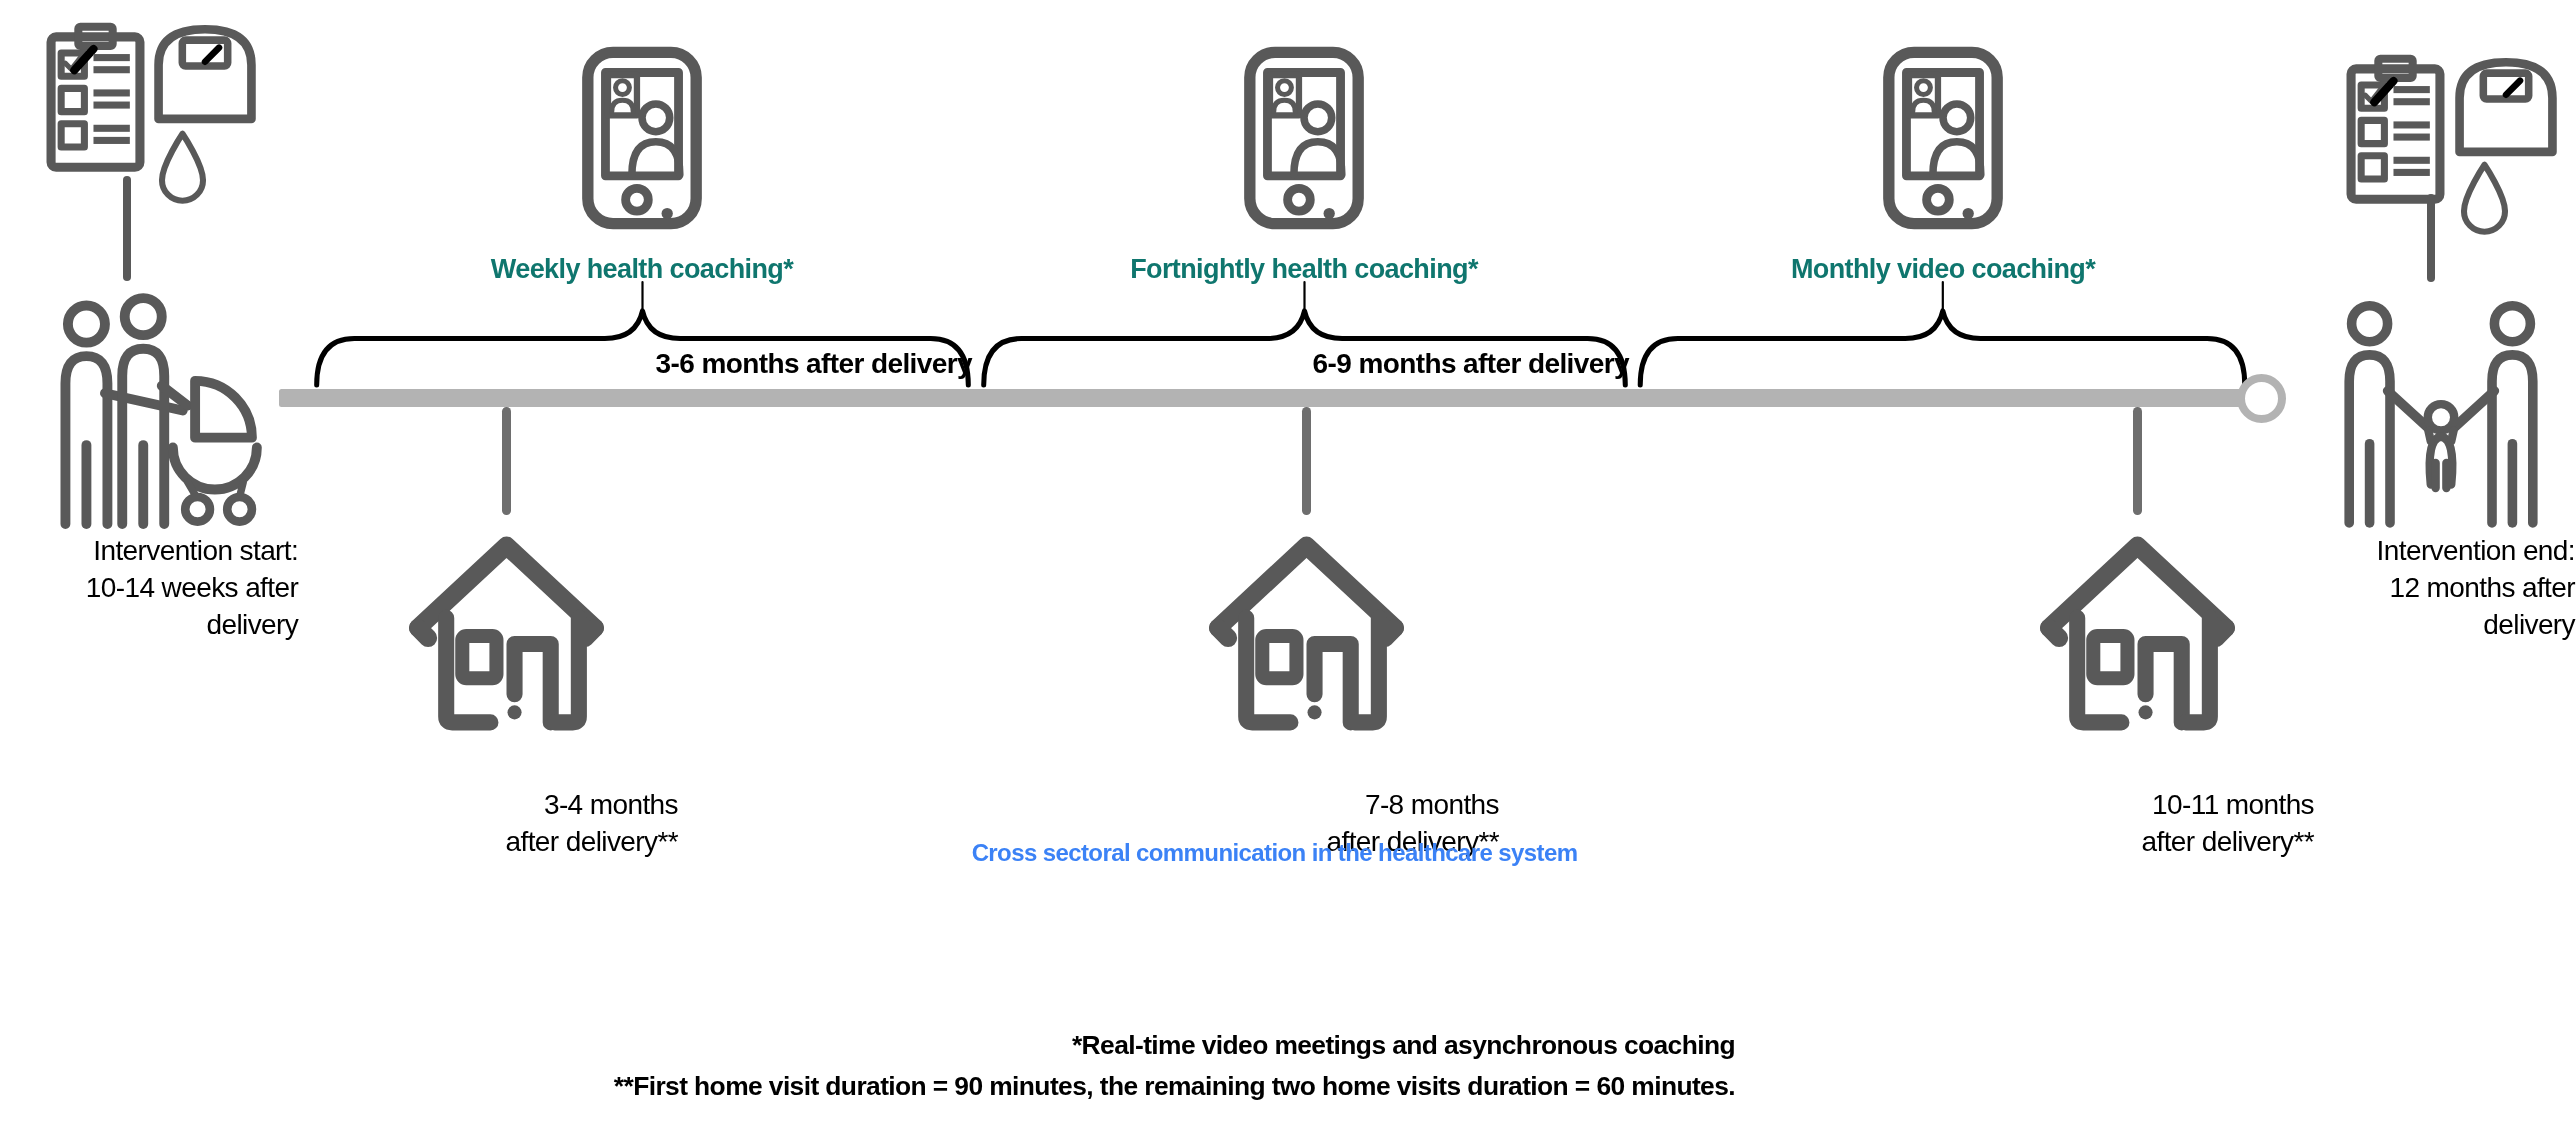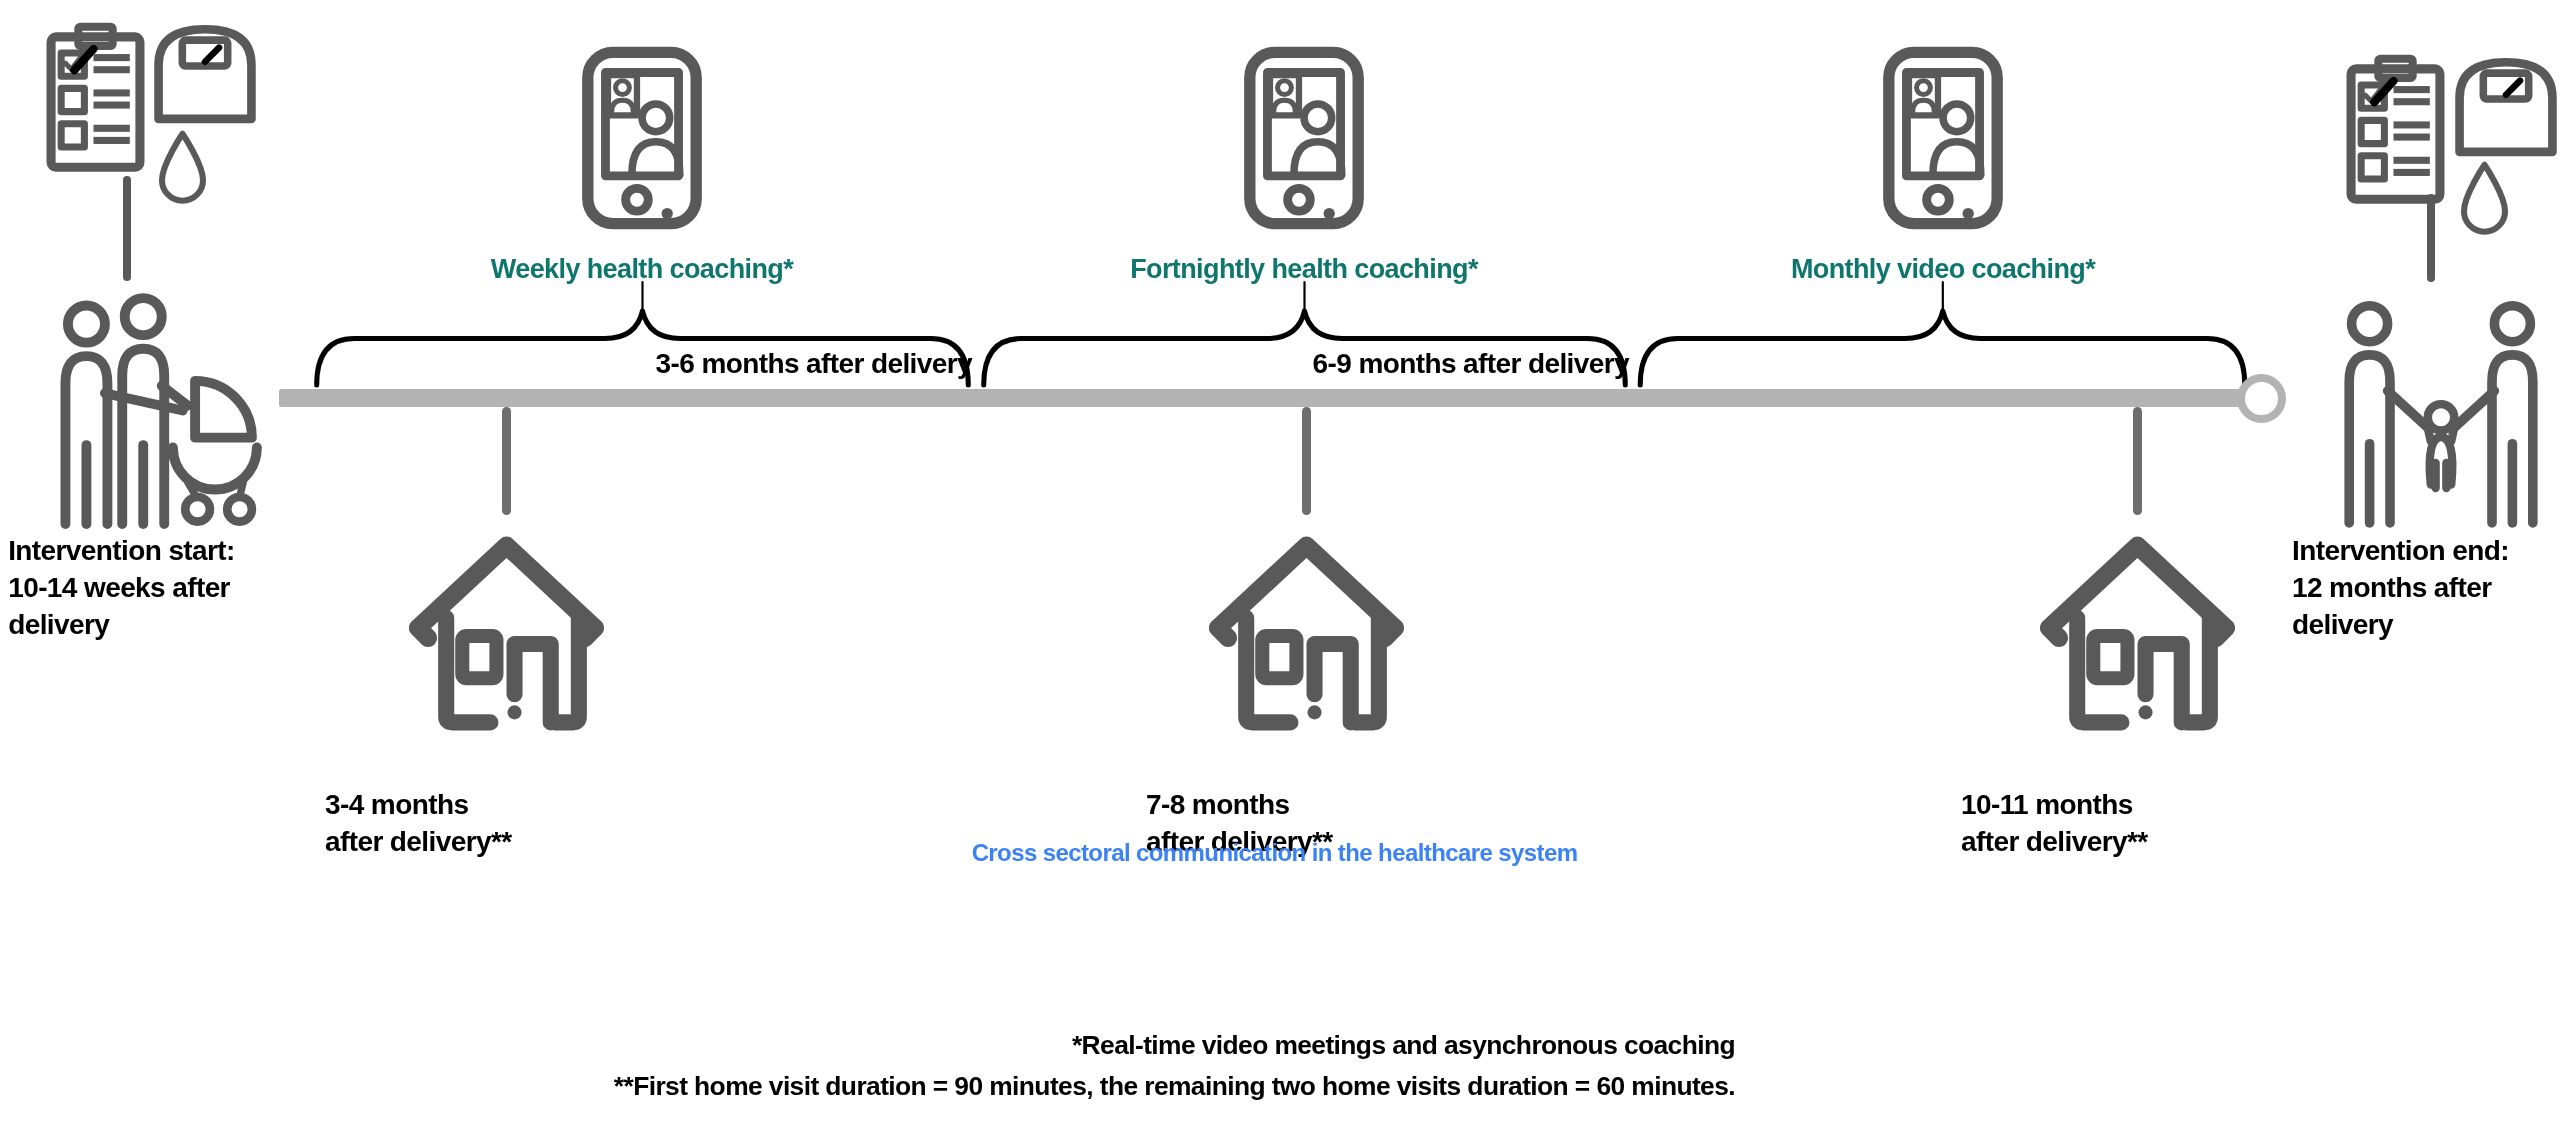--- a/index.html
+++ b/index.html
@@ -1,20 +1,20 @@
 <!DOCTYPE html>
 <html style="font-size:10px"><head>
 <meta charset="utf-8">
 <style>
   html,body{margin:0;padding:0;background:#fff;}
   .canvas{position:relative;width:2576px;height:1129px;background:#ffffff;overflow:hidden;
           font-family:"Liberation Sans","DejaVu Sans",sans-serif;color:#000;}
   .abs{position:absolute;}
-  .lbl{position:absolute;font-weight:700;font-size:28px;line-height:37px;letter-spacing:-0.6px;
-       text-align:left;white-space:pre-line;color:#000;}
+  .lbl{position:absolute;font-weight:400;font-size:28px;line-height:37px;letter-spacing:-0.6px;
+       text-align:right;white-space:pre-line;color:#000;}
   .brace-lbl{position:absolute;font-weight:700;font-size:28px;line-height:31.5px;letter-spacing:-0.6px;
        text-align:right;color:#000;}
   .coach-lbl{position:absolute;font-weight:700;font-size:27px;line-height:31.5px;letter-spacing:-0.6px;
        text-align:center;color:#0f766e;}
   .note{position:absolute;font-weight:700;font-size:24px;letter-spacing:-0.6px;text-align:center;color:#3b82f6;}
   .foot{position:absolute;font-weight:700;font-size:26.4px;line-height:41px;letter-spacing:-0.6px;
        text-align:right;white-space:pre-line;color:#000;}
   .bar{position:absolute;background:#b3b3b3;}
   .conn{position:absolute;background:#6e6e6e;border-radius:4.4px;}
   .conn-dk{position:absolute;background:#595959;border-radius:4.4px;}

